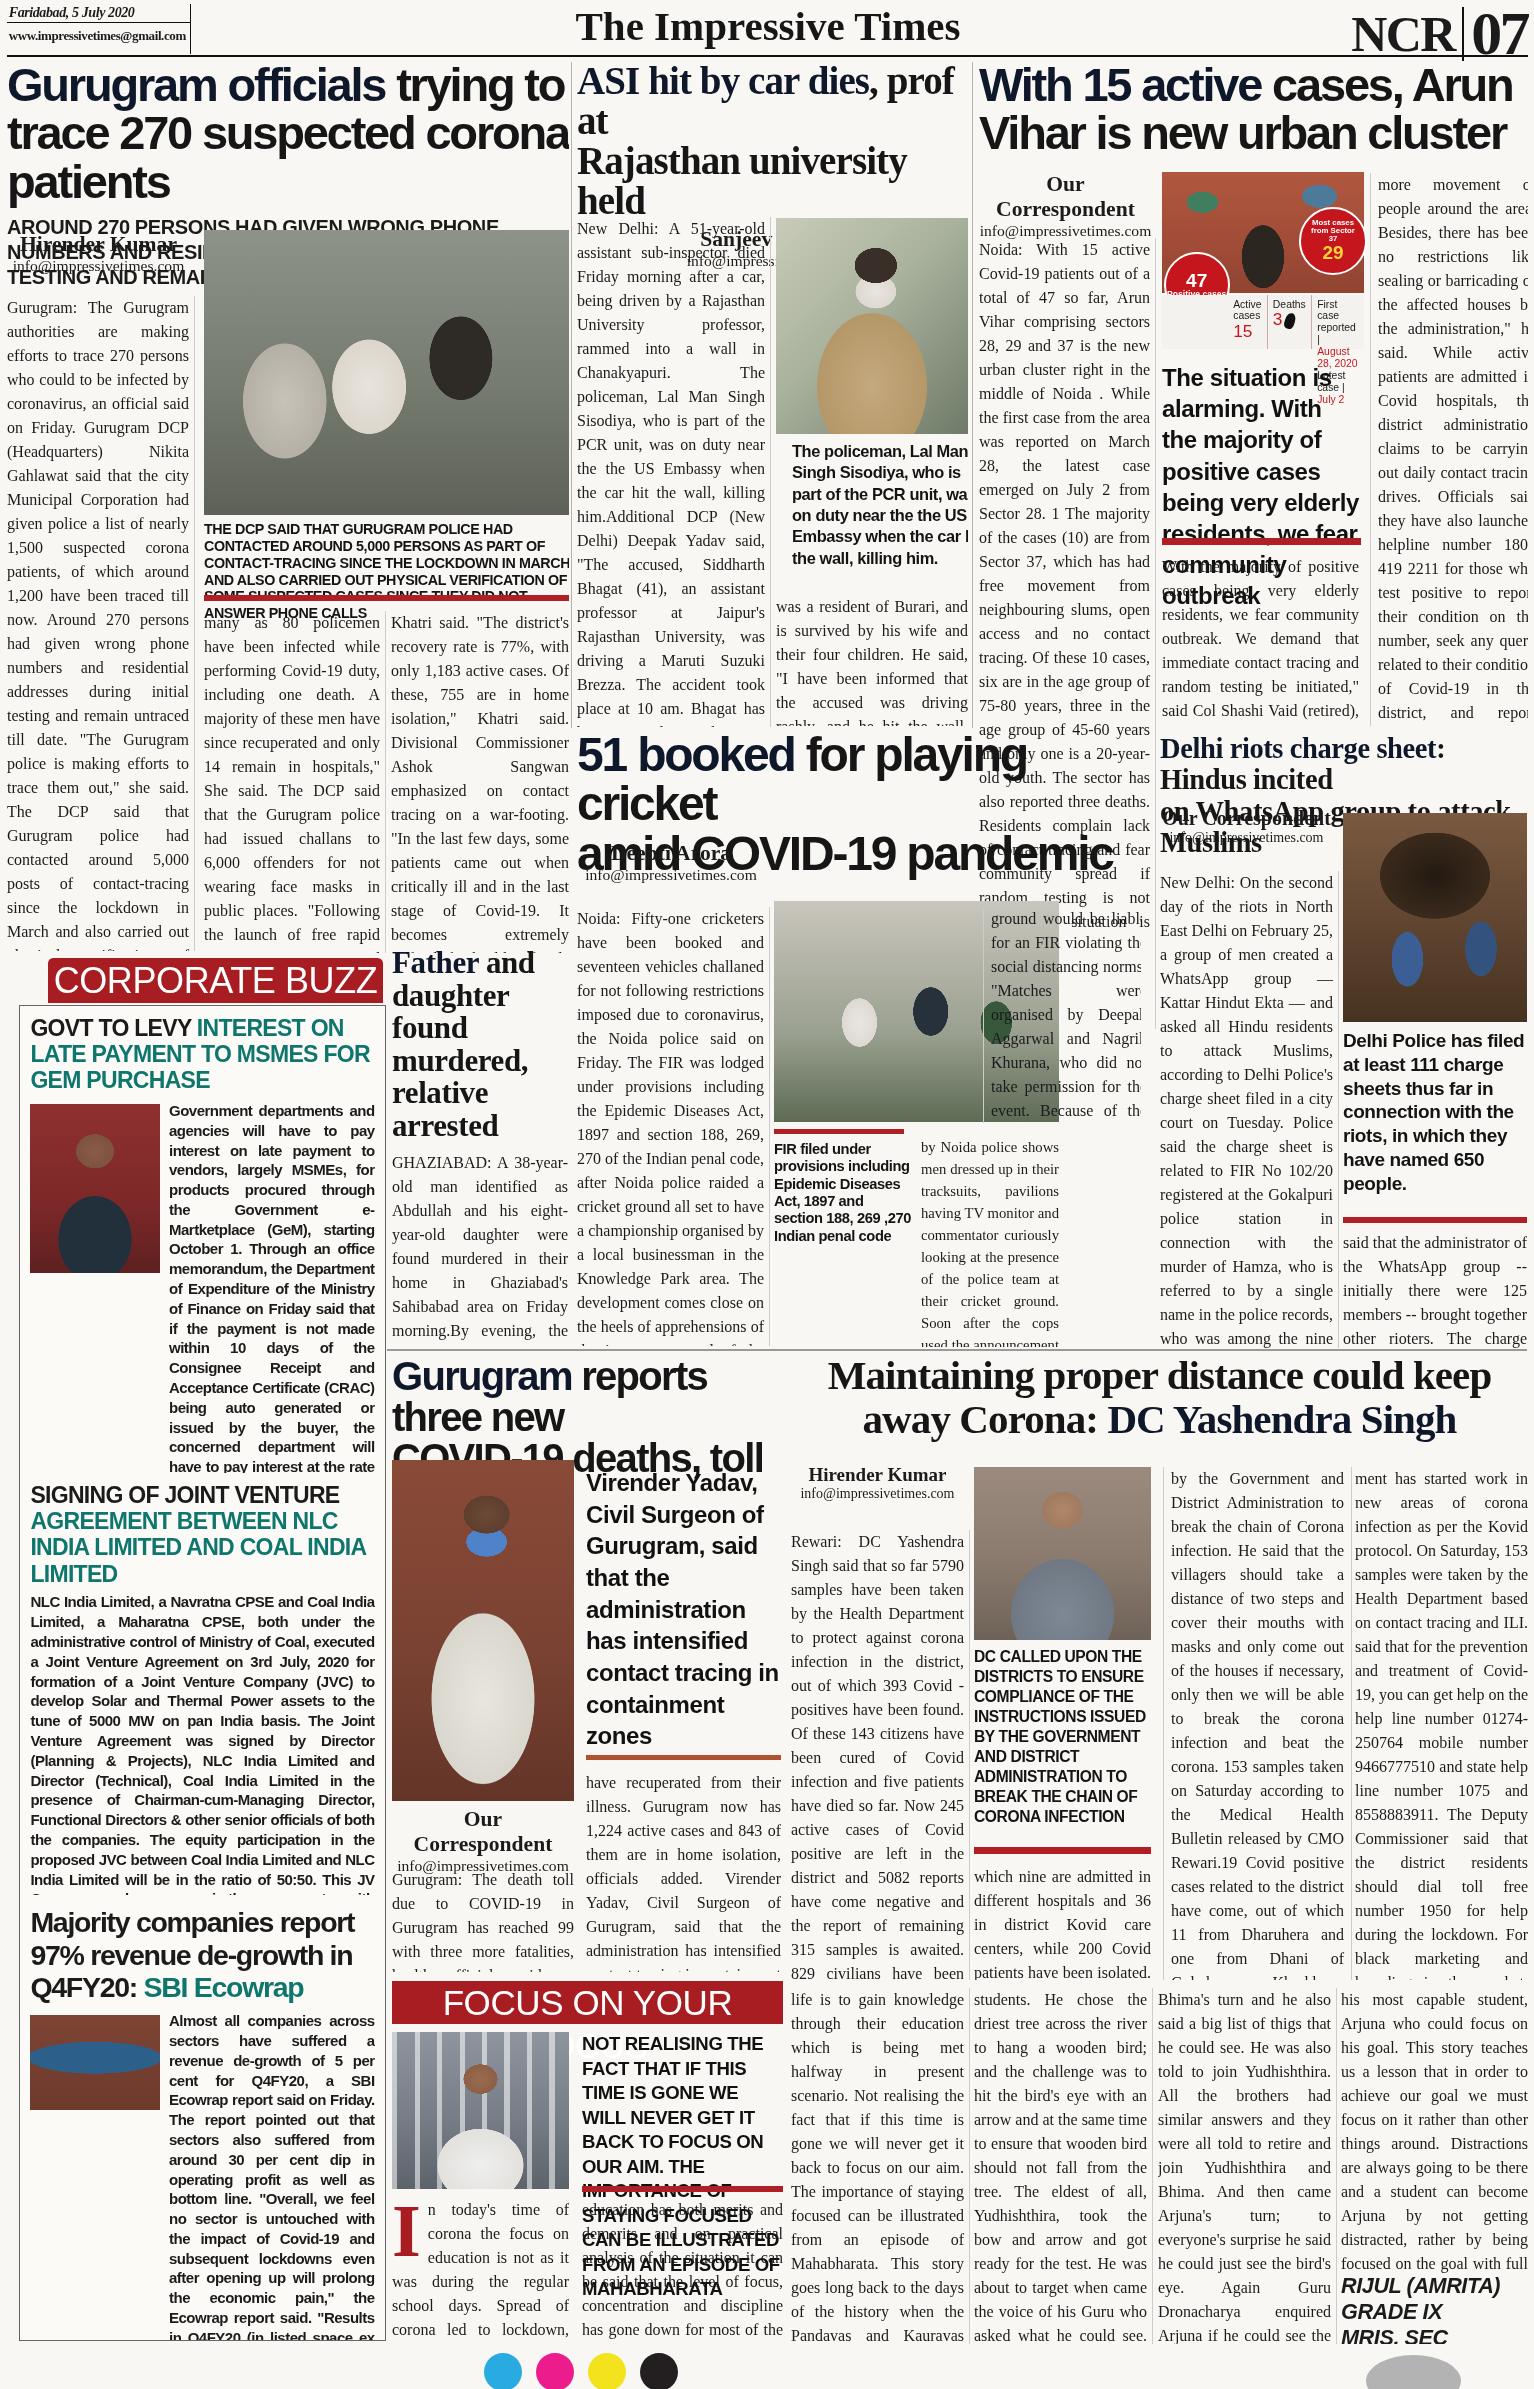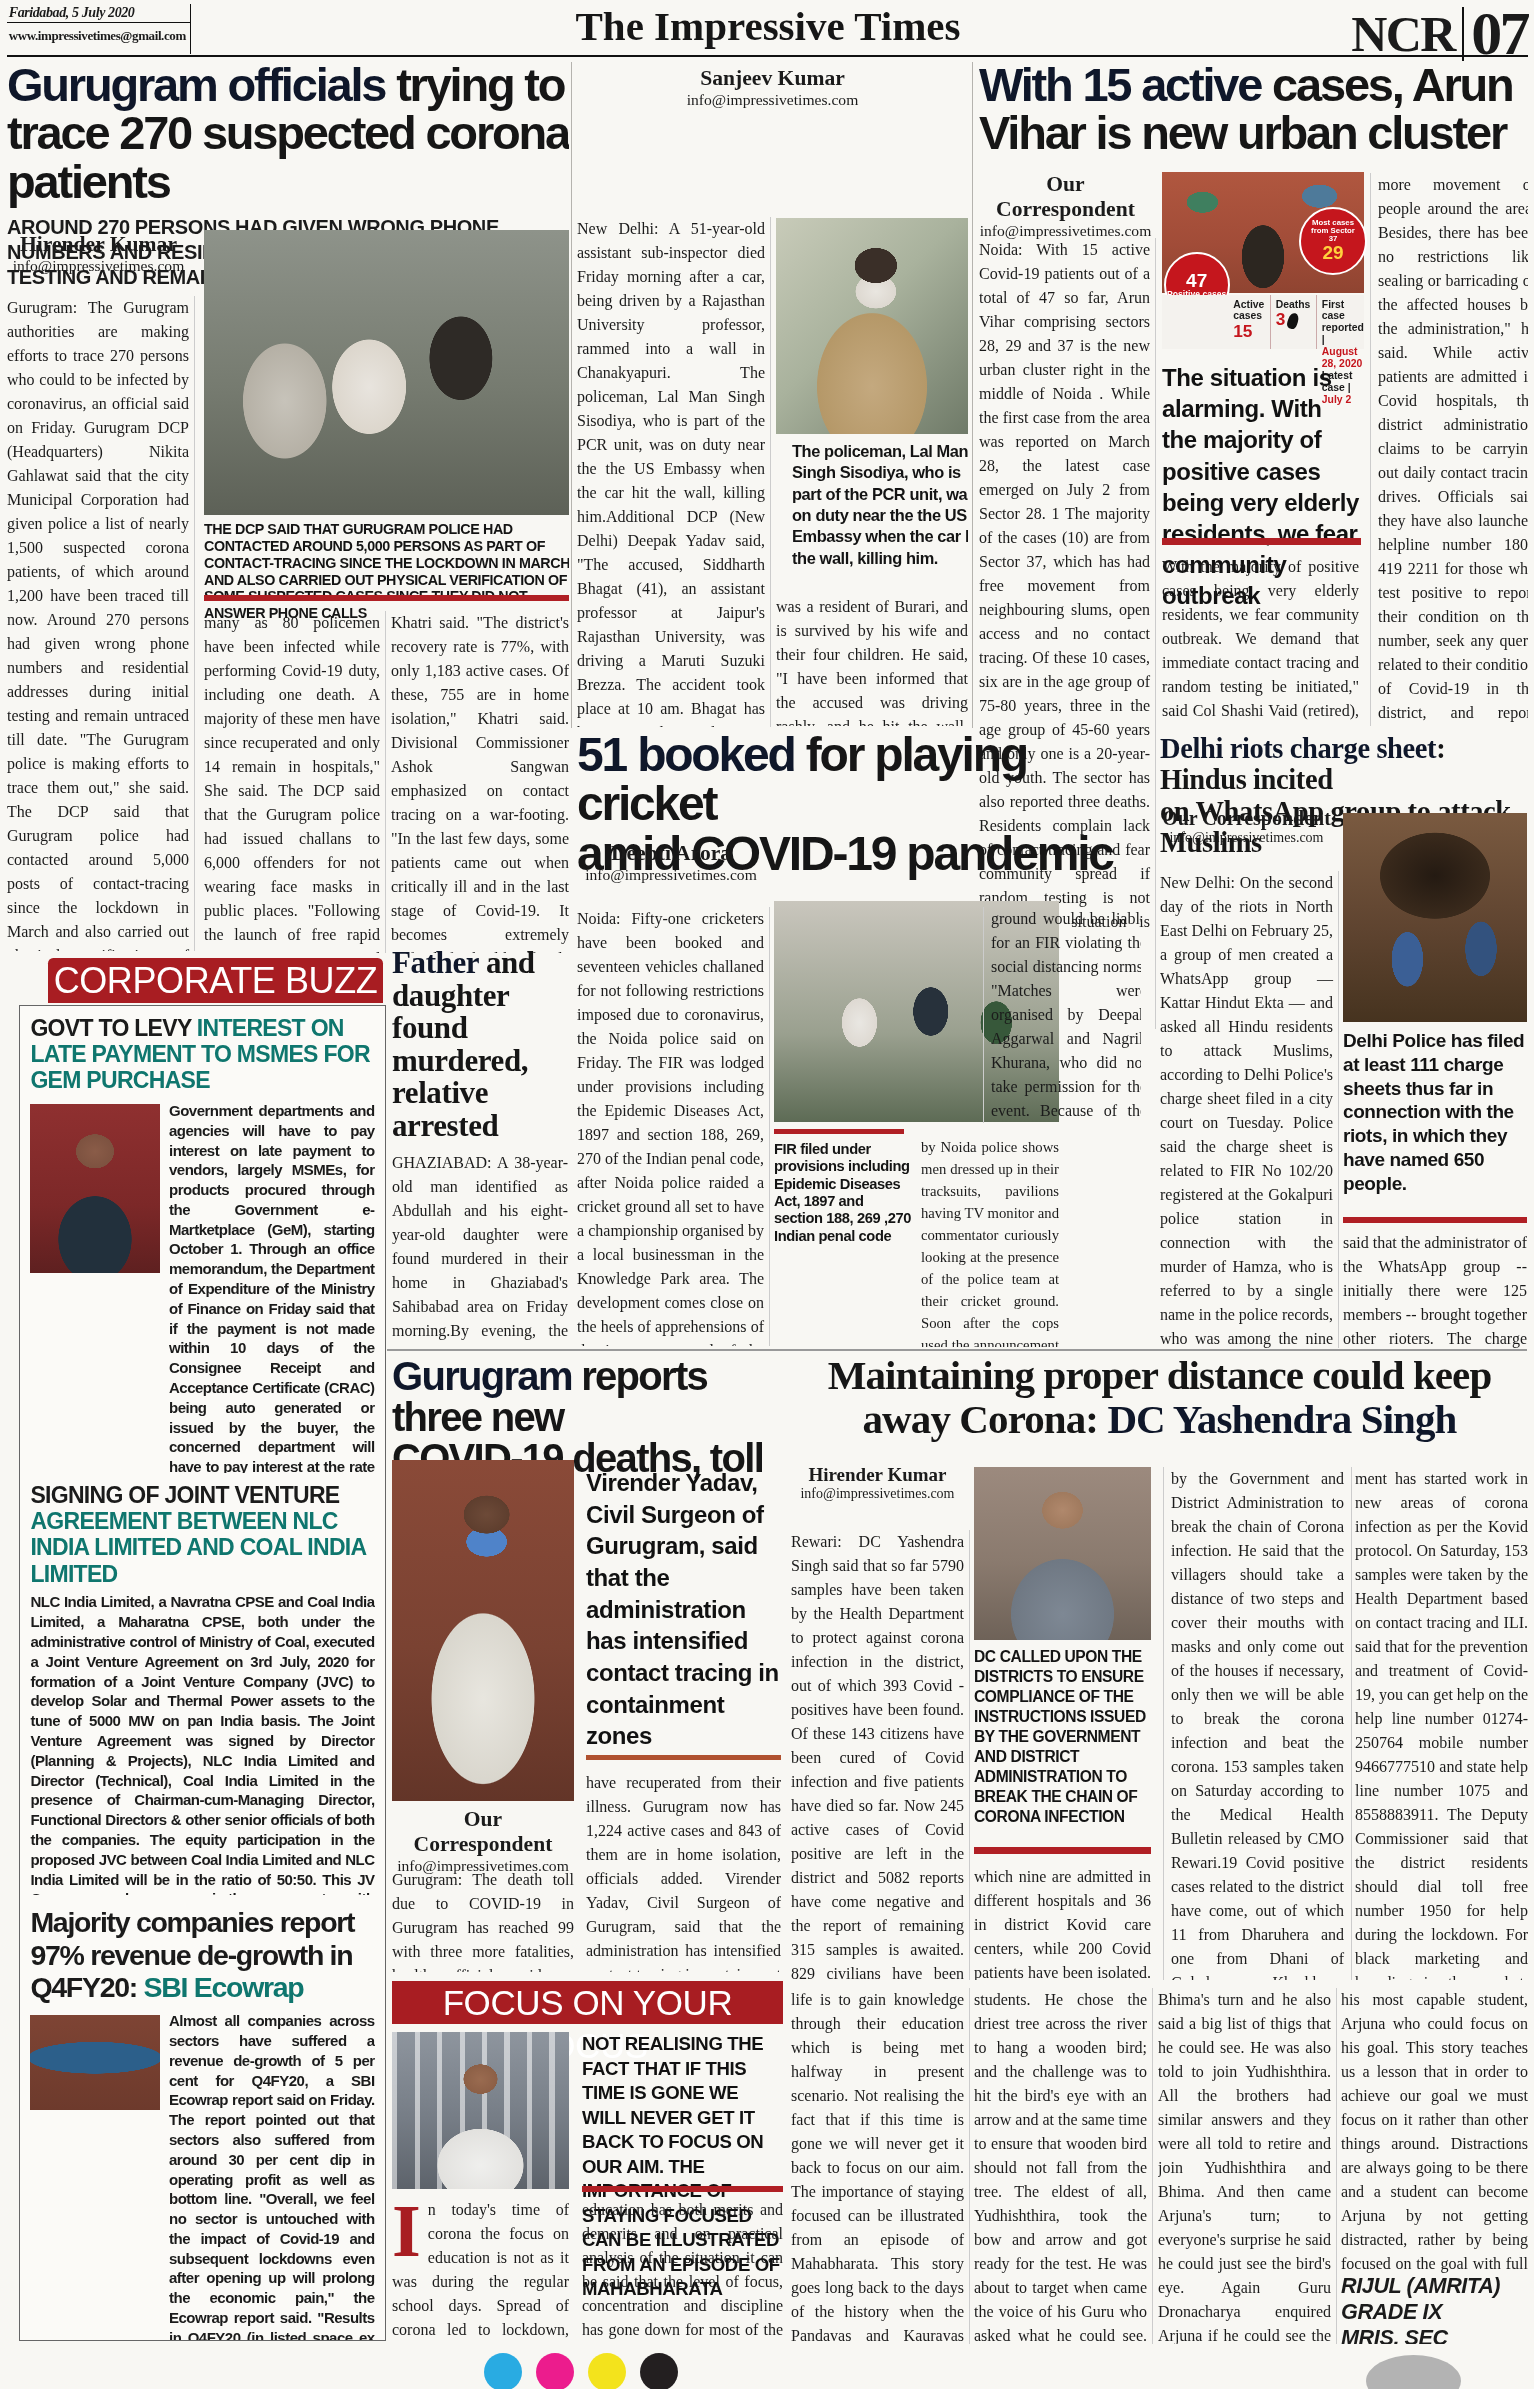--- a/index.html
+++ b/index.html
@@ -27,21 +27,21 @@
   .buzz-head{font-family:"Liberation Sans",sans-serif;font-weight:bold;letter-spacing:-0.7px;line-height:1.15;}
   .buzz-head .red{color:#0f766e;}
   .dropcap::first-letter{float:left;font-size:74px;line-height:0.78;padding:5.2px 7px 0 0;
       color:#a81d22;font-weight:bold;}
   .banner{background:#a81d22;color:#fff;text-align:center;font-family:"Liberation Sans",sans-serif;
           font-weight:normal;letter-spacing:-0.4px;}
   .circ{position:absolute;border-radius:50%;background:#c5161d;color:#fff;text-align:center;
         font-family:"Liberation Sans",sans-serif;font-weight:bold;display:flex;flex-direction:column;
         align-items:center;justify-content:center;line-height:1.05;}
   .info-strip{position:absolute;background:#f4f2ee;display:flex;font-family:"Liberation Sans",sans-serif;}
-  .info-cell{padding:3.5px 5.2px;border-left:0.9px solid #caa;font-size:10.4px;font-weight:bold;line-height:1.15;}
+  .info-cell{padding:3.5px 5.2px;border-left:0.9px solid #caa;font-size:10.4px;font-weight:normal;line-height:1.15;}
   .info-cell:first-child{border-left:none;}
   .num-red{color:#c5161d;}
   .attr{font-family:"Liberation Sans",sans-serif;font-weight:bold;font-style:italic;
         letter-spacing:-0.4px;font-size:21.6px;line-height:1.2;}
   .regdot{position:absolute;width:38px;height:38px;border-radius:50%;}
 </style>
 </head>
 <body>
 
 <div class="page">
@@ -77,20 +77,24 @@
       linear-gradient(180deg,#8e938a 0%, #767b70 55%, #5d6157 100%);"></div>
     <div class="caption" style="position:absolute;left:197px;top:460px;width:367px;font-size:14.3px;">THE DCP SAID THAT GURUGRAM POLICE HAD CONTACTED AROUND 5,000 PERSONS AS PART OF CONTACT-TRACING SINCE THE LOCKDOWN IN MARCH AND ALSO CARRIED OUT PHYSICAL VERIFICATION OF SOME SUSPECTED CASES SINCE THEY DID NOT ANSWER PHONE CALLS</div>
     <div class="redbar" style="left:197px;top:534px;width:367px;height:6px;"></div>
     <div class="abs body-col" style="left:197px;top:550px;width:176px;height:342px;border-right:0.9px solid #ccc;padding-right:5.2px;">many as 80 policemen have been infected while performing Covid-19 duty, including one death. A majority of these men have since recuperated and only 14 remain in hospitals," She said. The DCP said that the Gurugram police had issued challans to 6,000 offenders for not wearing face masks in public places. "Following the launch of free rapid antigen test, suspected patients are coming forward for the same. We have conducted 2,000 such tests so far at different centres allocated by the Health Department," District Magistrate Amit</div>
     <div class="abs body-col" style="left:384px;top:550px;width:178px;height:342px;">Khatri said. "The district's recovery rate is 77%, with only 1,183 active cases. Of these, 755 are in home isolation," Khatri said. Divisional Commissioner Ashok Sangwan emphasized on contact tracing on a war-footing. "In the last few days, some patients came out when critically ill and in the last stage of Covid-19. It becomes extremely difficult for health officials to save lives of such patients. We appeal to all infected persons to come forward when the disease is still at an early stage and undergo the free tests," he added.</div>
   </div>
 
   <div class="rule-v" style="left:571px;top:62px;height:666px;"></div>
 
   <div class="abs" style="left:577px;top:61px;width:391px;height:667px;overflow:hidden;">
+    <div class="headline serifbold" style="font-size:39px;letter-spacing:-0.9px;">
+      <span class="red">ASI hit by car dies</span><span>, prof at</span><br>
+      <span>Rajasthan university held</span>
+    </div>
     <div class="byline" style="margin-top:5.2px;">
       <div class="name serifbold">Sanjeev Kumar</div>
       <div class="mail">info@impressivetimes.com</div>
     </div>
     <div class="abs body-col" style="left:0;top:156px;width:188px;height:510px;border-right:0.9px solid #ccc;padding-right:5.2px;">New Delhi: A 51-year-old assistant sub-inspector died Friday morning after a car, being driven by a Rajasthan University professor, rammed into a wall in Chanakyapuri. The policeman, Lal Man Singh Sisodiya, who is part of the PCR unit, was on duty near the the US Embassy when the car hit the wall, killing him.Additional DCP (New Delhi) Deepak Yadav said, "The accused, Siddharth Bhagat (41), an assistant professor at Jaipur's Rajasthan University, was driving a Maruti Suzuki Brezza. The accident took place at 10 am. Bhagat has been arrested." Sisodiya was rushed to RML hospital but he died of his injuries.A case of causing death by negligence, and rash driving, has been registered at Chanakyapuri police station. Yadav said, DCP (PCR) Sharat Kumar Sinha said Sisodiya</div>
     <div class="photo" style="left:199px;top:157px;width:192px;height:216px;background:
       radial-gradient(35px 29px at 52% 22%, #3a2f28 0%, #3a2f28 60%, transparent 61%),
       radial-gradient(31px 26px at 52% 34%, #e9e6e0 0%, #ddd8d0 65%, transparent 66%),
       radial-gradient(78px 104px at 50% 78%, #c4a97f 0%, #b59868 70%, transparent 71%),
       linear-gradient(135deg,#c8cbb9 0%, #a9b29d 45%, #6f7a68 100%);"></div>

